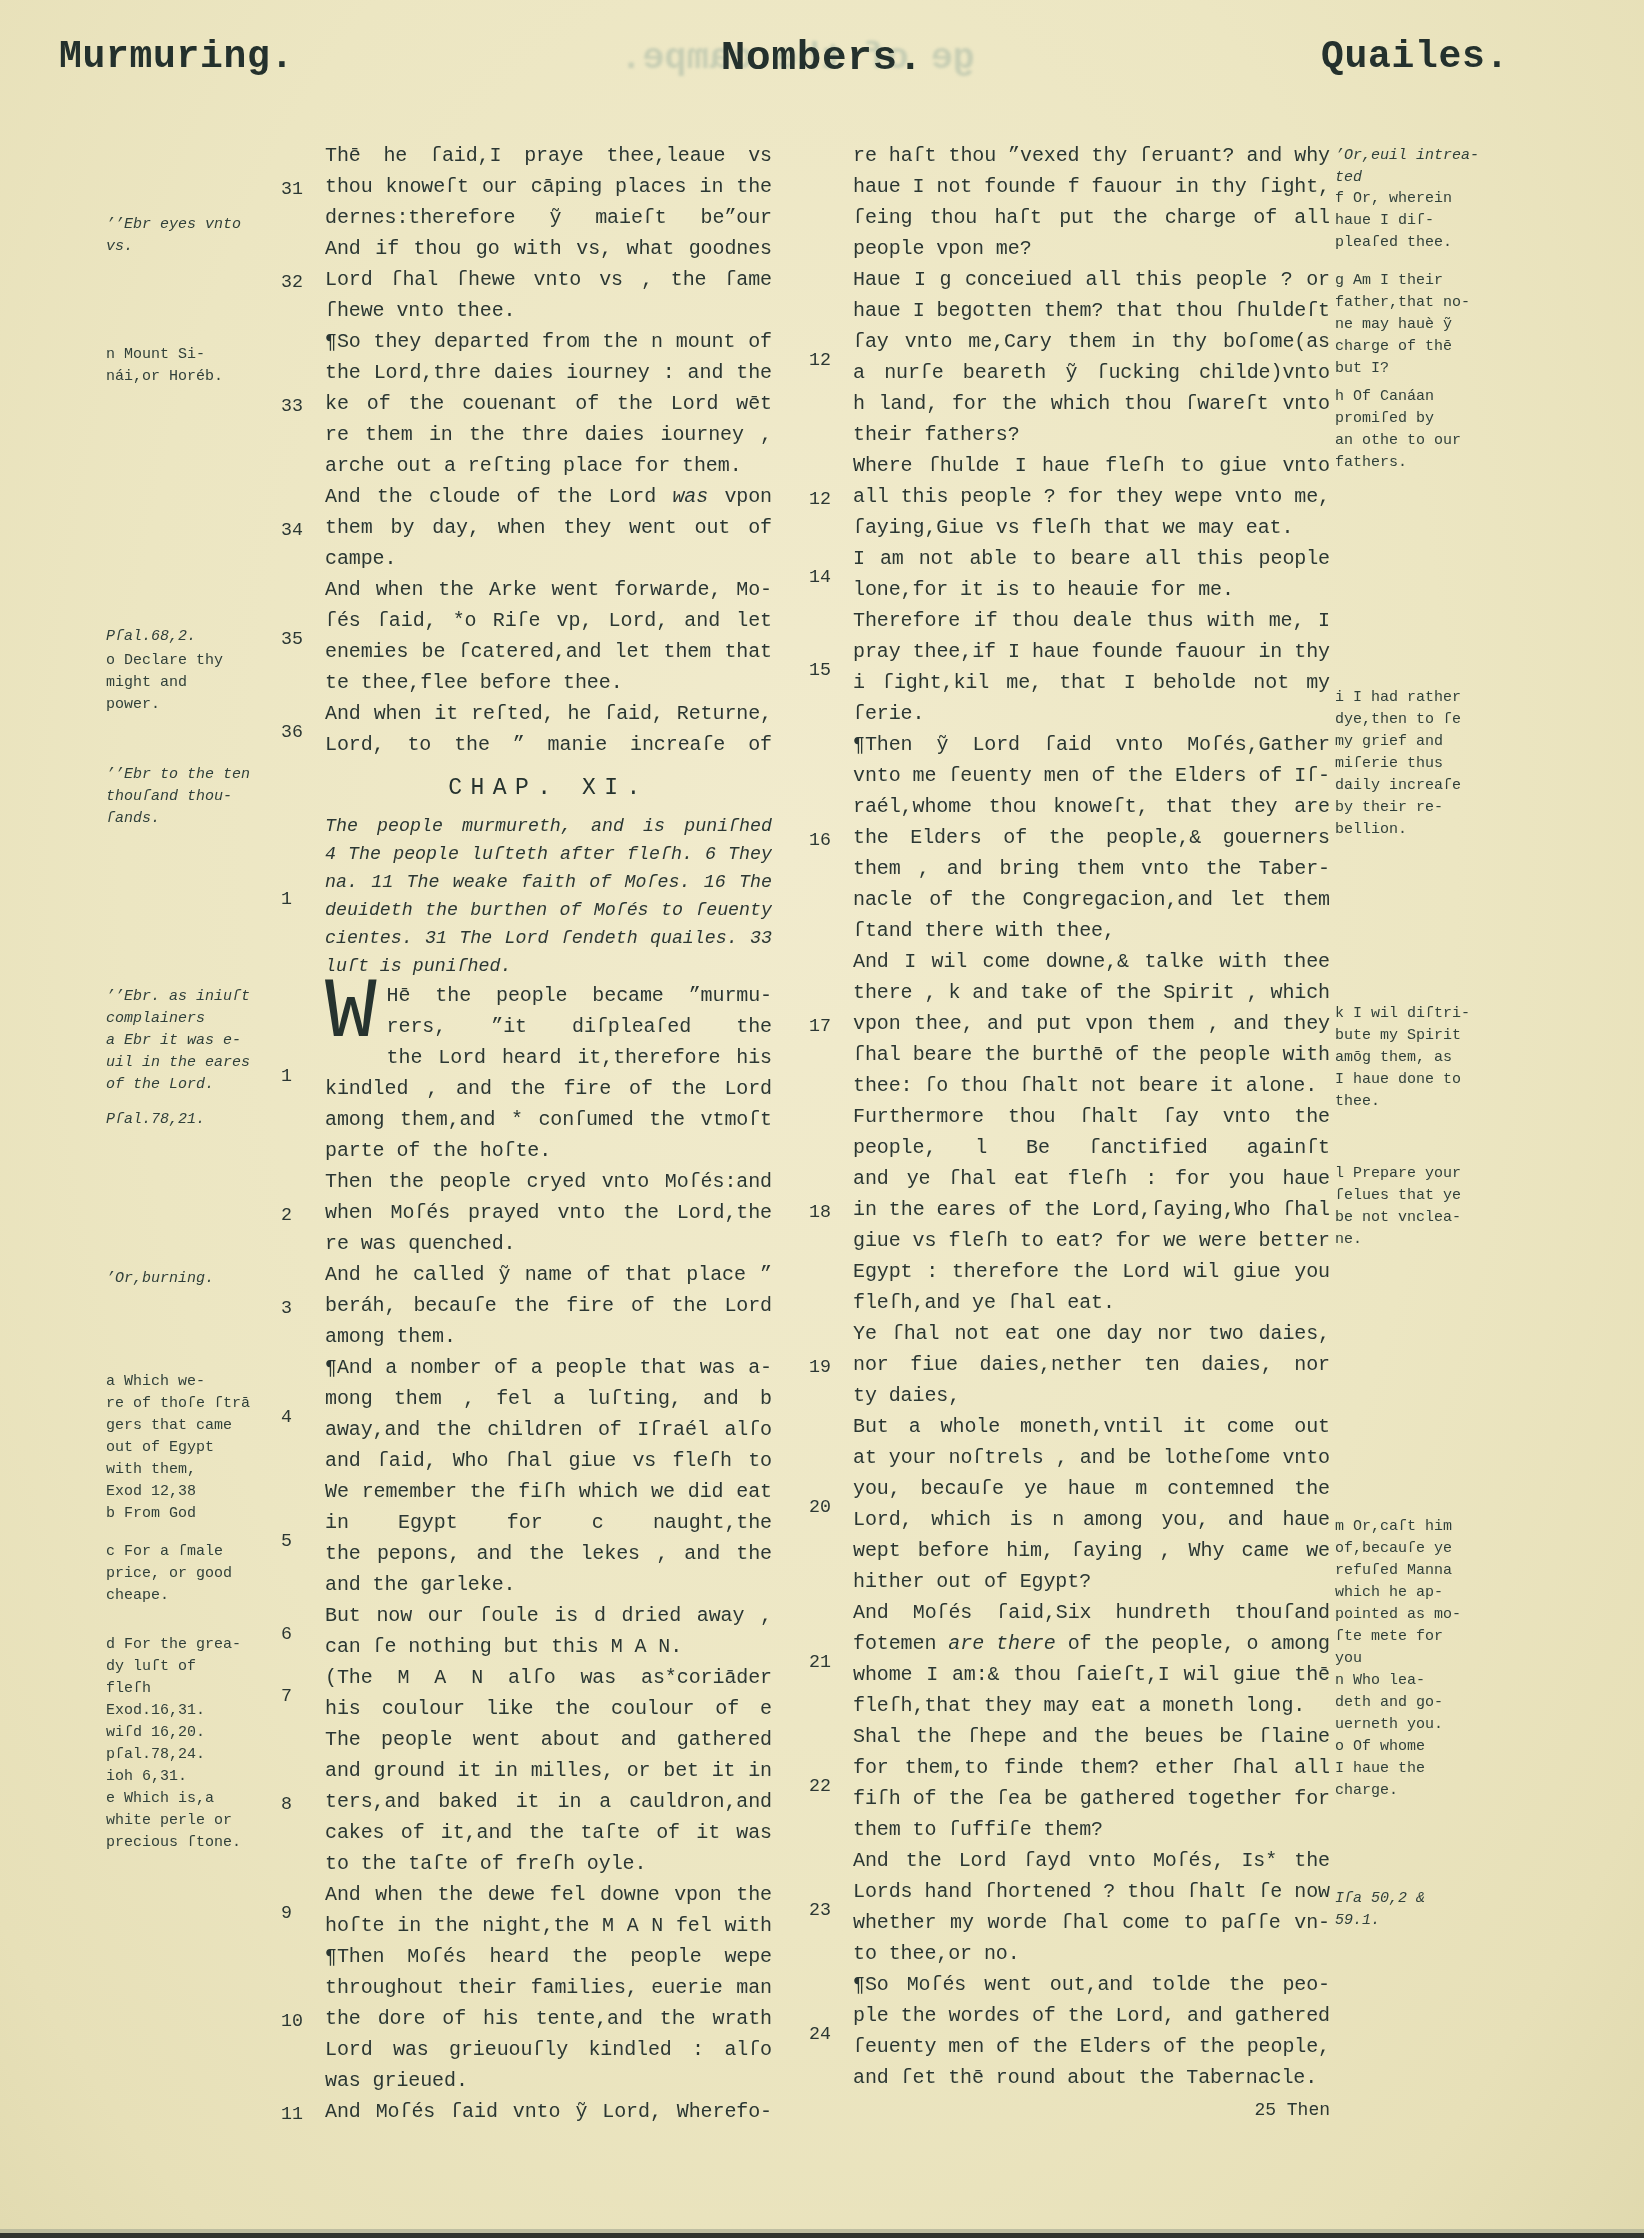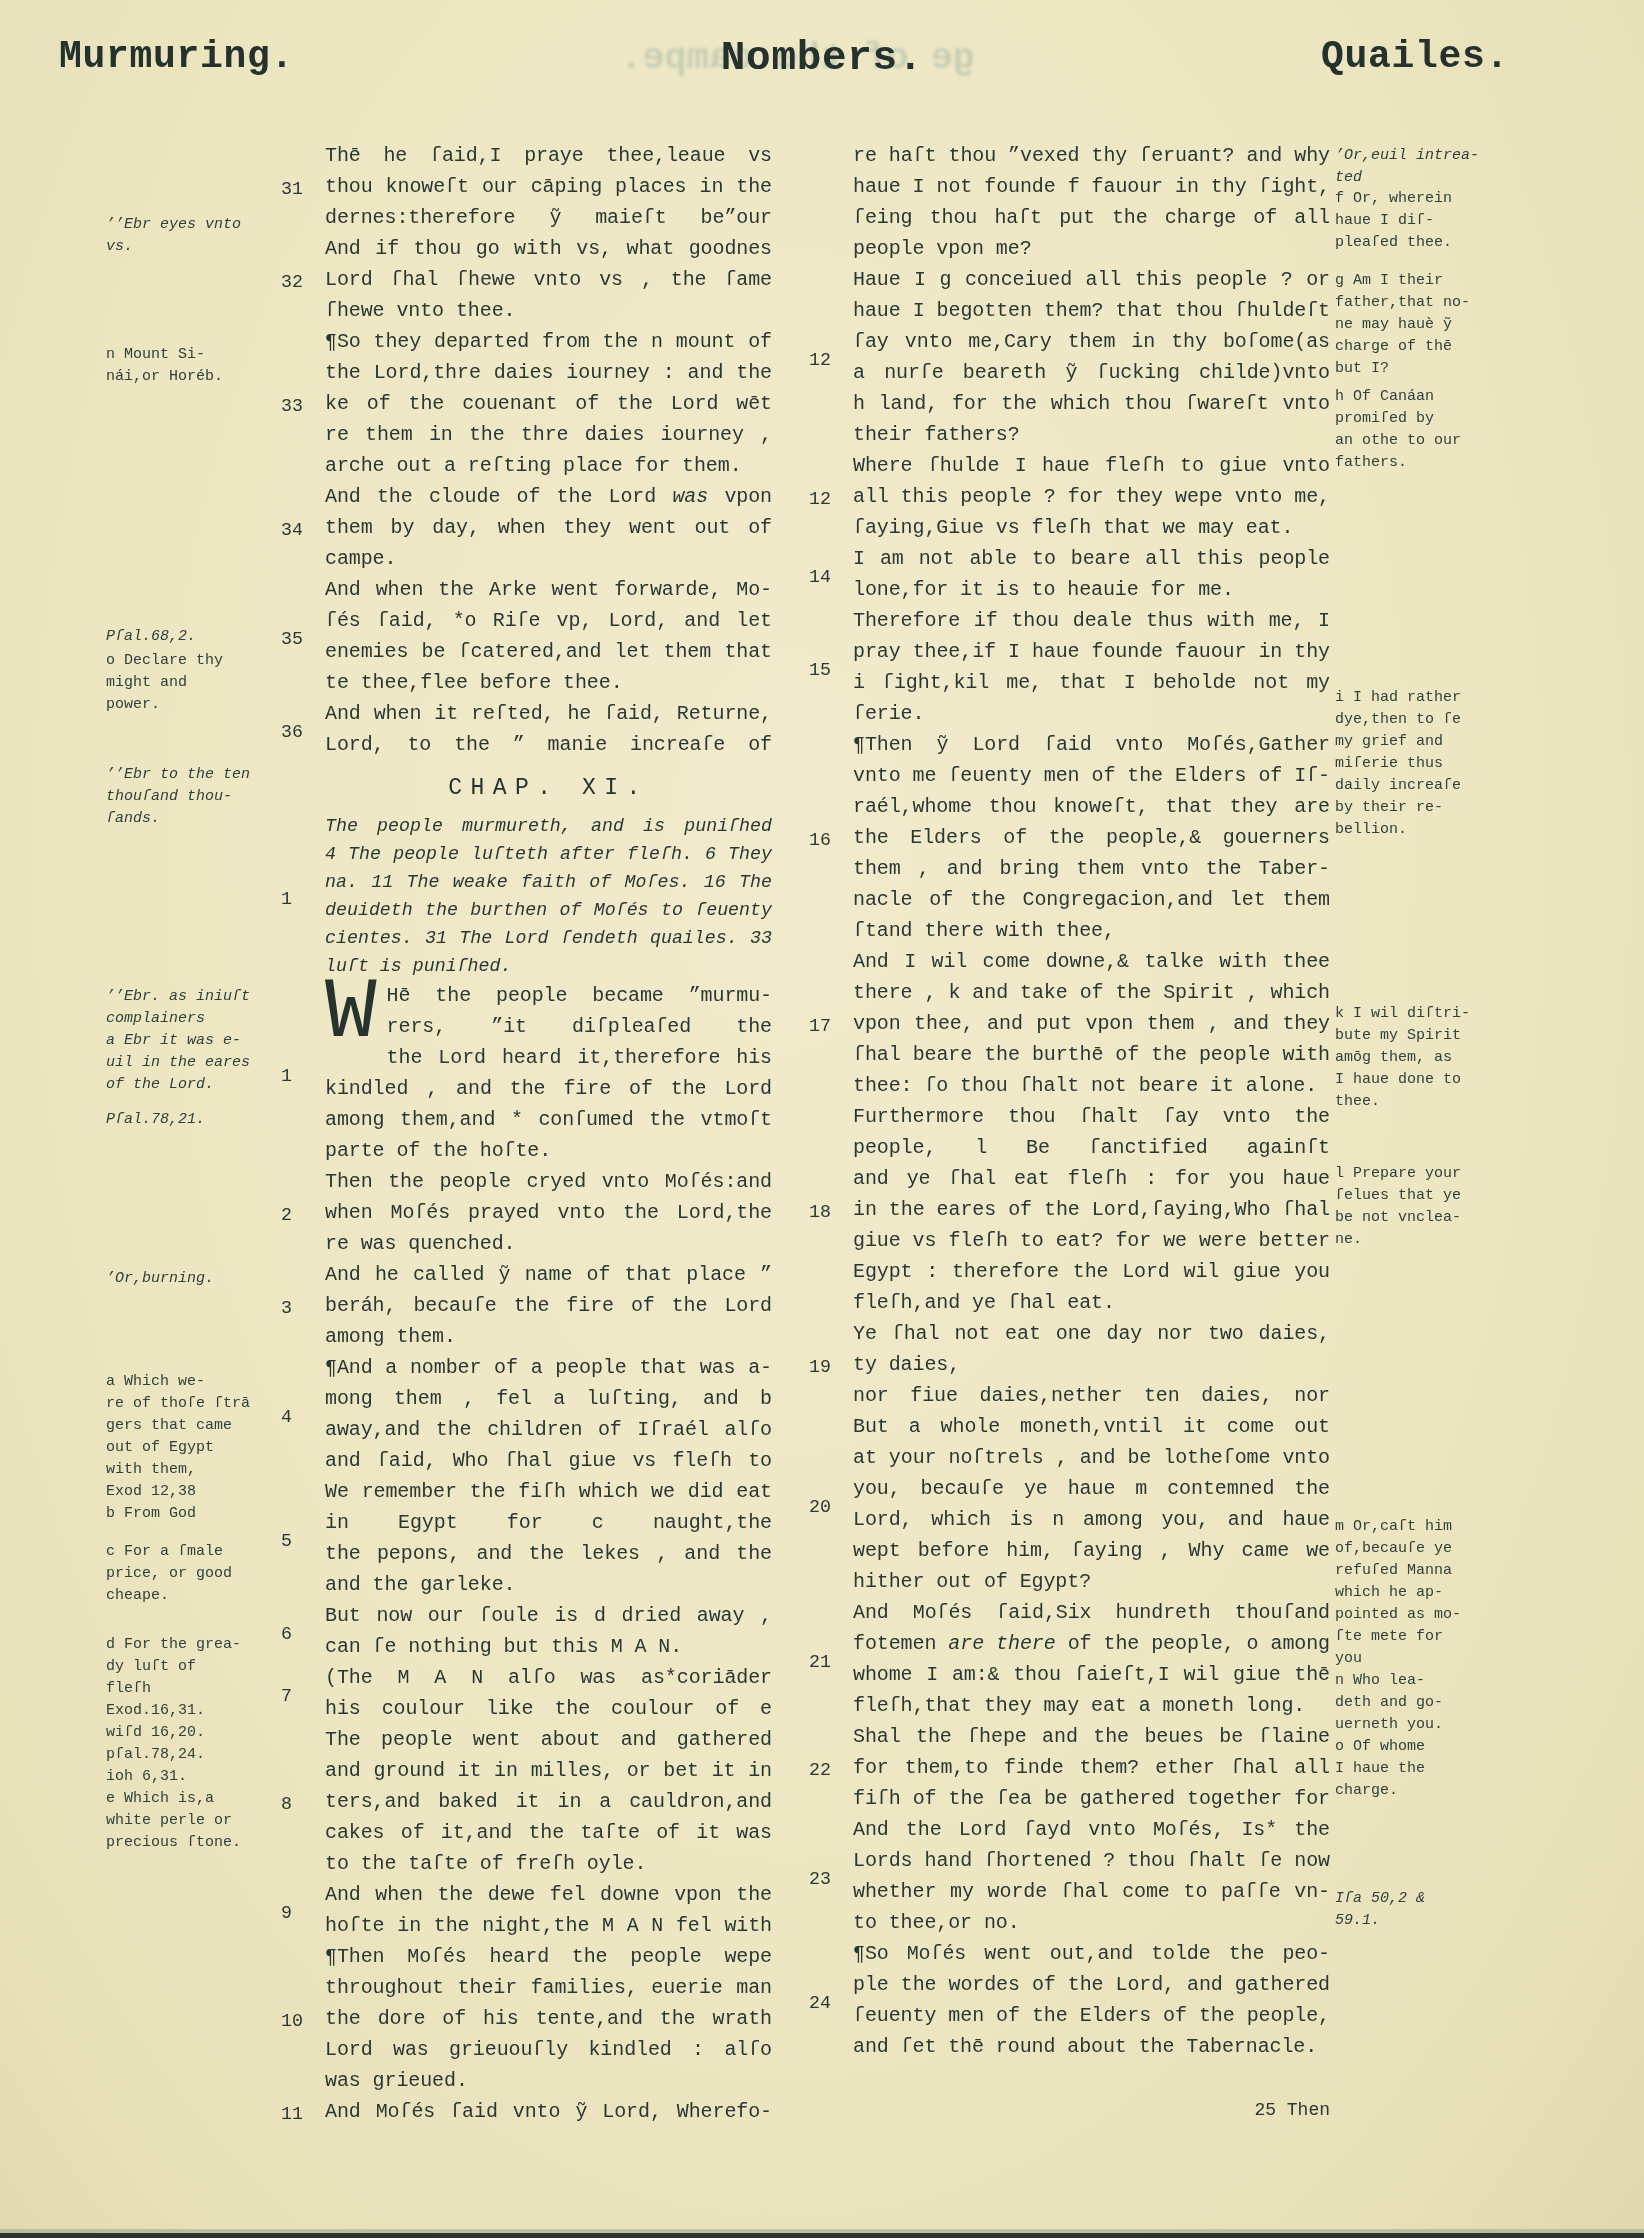--- a/index.html
+++ b/index.html
@@ -293,22 +293,22 @@
           <div class="ln">in the eares of the Lord,ſaying,Who ſhal</div>
           <div class="ln">giue vs fleſh to eat? for we were better in</div>
           <div class="ln">Egypt : therefore the Lord wil giue you</div>
           <div class="ln end">fleſh,and ye ſhal eat.</div>
         </div>
       </div>
       <div class="verse">
         <div class="vnum">19</div>
         <div class="vbody">
           <div class="ln">Ye ſhal not eat one day nor two  daies,</div>
+          <div class="ln">nor fiue daies,nether ten daies, nor twen-</div>
           <div class="ln end">ty daies,</div>
-          <div class="ln">nor fiue daies,nether ten daies, nor twen-</div>
         </div>
       </div>
       <div class="verse">
         <div class="vnum">20</div>
         <div class="vbody">
           <div class="ln">But a whole moneth,vntil it come  out</div>
           <div class="ln">at your noſtrels , and be  lotheſome vnto</div>
           <div class="ln">you,  becauſe ye  haue m  contemned  the</div>
           <div class="ln">Lord, which is  n among  you,  and  haue</div>
           <div class="ln">wept before him, ſaying , Why came  we</div>
@@ -323,20 +323,21 @@
           <div class="ln">whome I am:&amp; thou ſaieſt,I wil giue thē</div>
           <div class="ln end">fleſh,that they may eat a moneth long.</div>
         </div>
       </div>
       <div class="verse">
         <div class="vnum">22</div>
         <div class="vbody">
           <div class="ln">Shal the ſhepe and  the beues be ſlaine</div>
           <div class="ln">for them,to finde them? ether ſhal all the</div>
           <div class="ln">fiſh of the ſea be  gathered  together  for</div>
+          <div class="ln end">them to ſuffiſe them?</div>
         </div>
       </div>
       <div class="verse">
         <div class="vnum">23</div>
         <div class="vbody">
           <div class="ln">And the  Lord ſayd vnto Moſés, Is* the</div>
           <div class="ln">Lords hand ſhortened ? thou ſhalt ſe now</div>
           <div class="ln">whether my worde ſhal come to paſſe vn-</div>
           <div class="ln end">to thee,or no.</div>
         </div>

